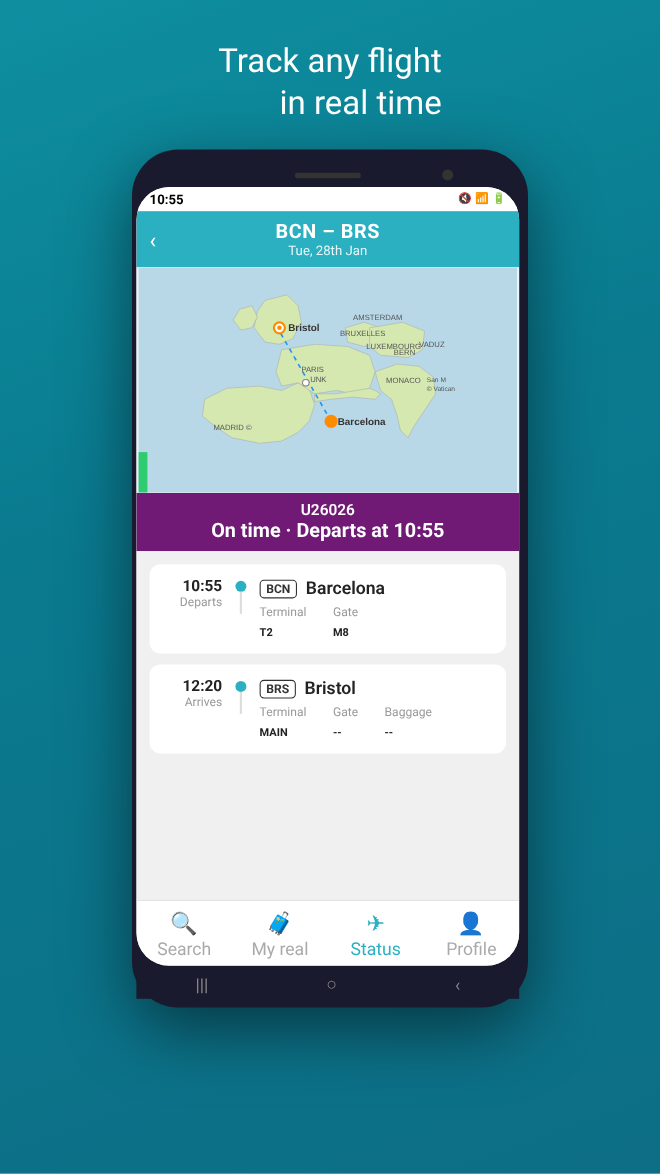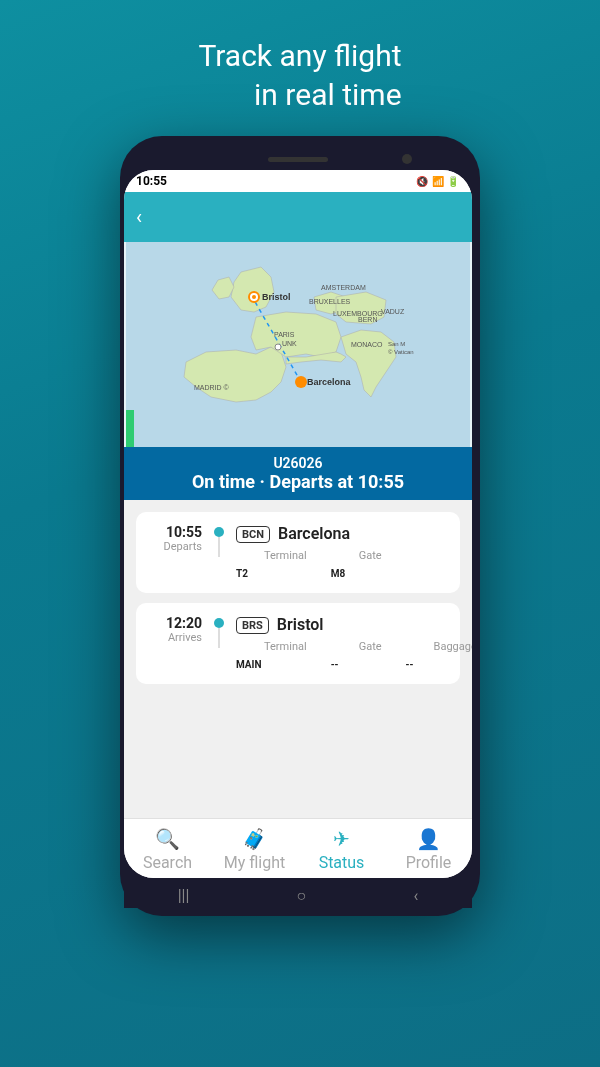--- a/index.html
+++ b/index.html
@@ -122,21 +122,21 @@
       overflow: hidden;
       flex-shrink: 0;
     }
     
     .map-svg {
       width: 100%;
       height: 100%;
     }
     
     .flight-banner {
-      background: #0369a1;
+      background: #701a75;
       padding: 8px 12px;
       text-align: center;
       color: white;
       flex-shrink: 0;
     }
     .flight-number {
       font-size: 14px;
       font-weight: 600;
     }
     .flight-status {
@@ -218,21 +218,20 @@
       color: #222;
     }
     .airport-details {
       display: flex;
       gap: 24px;
     }
     .detail-col label {
       font-size: 11px;
       color: #999;
       display: block;
-      margin-left: 28px;
     }
     .detail-col span {
       font-size: 10px;
       font-weight: 700;
       color: #222;
     }
     
     .bottom-nav {
       background: white;
       border-top: 1px solid #e0e0e0;
@@ -298,20 +297,24 @@
       <span class="status-bar-left">10:55</span>
       <div class="status-icons">
         <span>🔇</span>
         <span>📶</span>
         <span>🔋</span>
       </div>
     </div>
 
     <div class="app-header">
       <div class="back-btn">‹</div>
+      <div class="header-title">
+        <div class="header-route">BCN – BRS</div>
+        <div class="header-date">Tue, 28th Jan</div>
+      </div>
     </div>
 
     <div class="map-area">
       <svg class="map-svg" viewBox="0 0 344 205" xmlns="http://www.w3.org/2000/svg">
 
         <rect width="344" height="205" fill="#b8d8e8"></rect>
 
         <path d="M60,120 L80,110 L110,108 L130,112 L145,105 L155,110 L160,125 L155,140 L145,150 L130,158 L110,160 L85,155 L70,145 L58,135 Z" fill="#d4e8b0" stroke="#aaa" stroke-width="0.5"></path>
 
         <path d="M130,75 L160,70 L190,72 L210,80 L215,95 L210,110 L195,115 L180,112 L160,115 L145,105 L130,108 L125,95 Z" fill="#d4e8b0" stroke="#aaa" stroke-width="0.5"></path>
@@ -422,21 +425,21 @@
       </div>
     </div>
 
     <div class="bottom-nav">
       <div class="nav-item">
         <span class="nav-icon">🔍</span>
         <span class="nav-label">Search</span>
       </div>
       <div class="nav-item">
         <span class="nav-icon">🧳</span>
-        <span class="nav-label">My flight</span>
+        <span class="nav-label">My real</span>
       </div>
       <div class="nav-item">
         <span class="nav-icon active">✈</span>
         <span class="nav-label active">Status</span>
       </div>
       <div class="nav-item">
         <span class="nav-icon">👤</span>
         <span class="nav-label">Profile</span>
       </div>
     </div>

